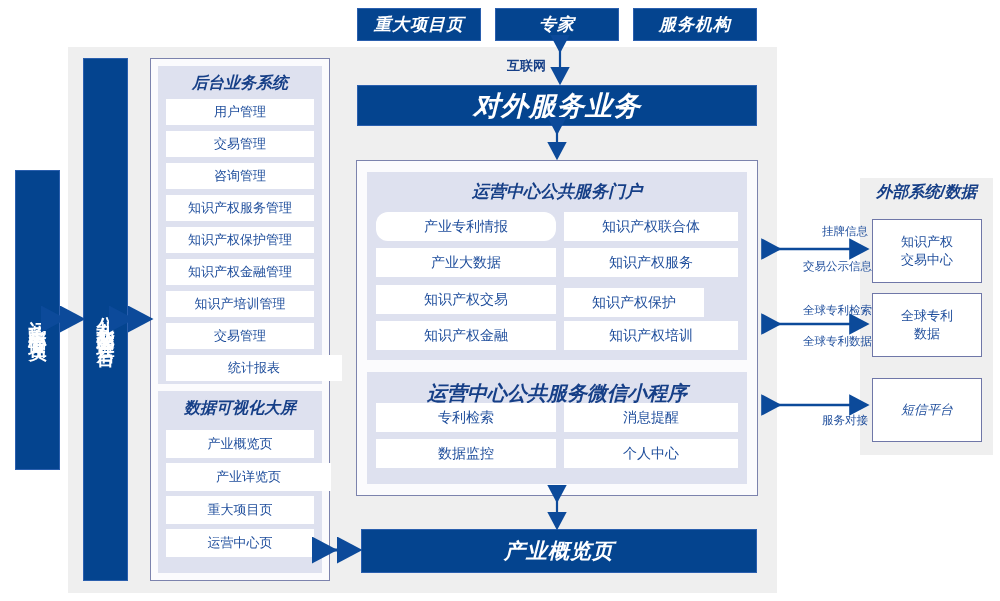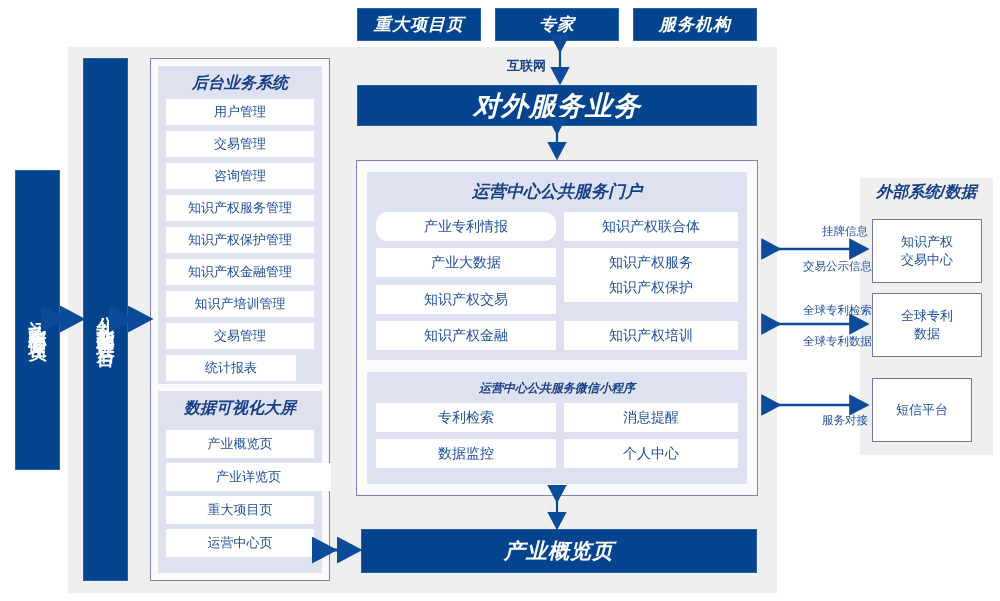--- a/index.html
+++ b/index.html
@@ -147,21 +147,21 @@
     </div>
   <div class="white-cell" style="left:166px; top:259px; width:148px; height:26px; font-size:13px;">
       <span>知识产权金融管理</span>
     </div>
   <div class="white-cell" style="left:166px; top:291px; width:148px; height:26px; font-size:13px;">
       <span>知识产培训管理</span>
     </div>
   <div class="white-cell" style="left:166px; top:323px; width:148px; height:26px; font-size:13px;">
       <span>交易管理</span>
     </div>
-  <div class="white-cell" style="left:166px; top:355px; width:130px; height:26px; font-size:13px;">
+  <div class="white-cell" style="left:166px; top:355px; width:176px; height:26px; font-size:13px;">
       <span>统计报表</span>
     </div>
 
   <div class="lav-group" style="left:158px; top:391px; width:164px; height:182px;">
     <div class="lav-title" style="top:7px; font-size:16px;">
       <span>数据可视化大屏</span>
     </div>
   </div>
   <div class="white-cell" style="left:166px; top:430px; width:148px; height:28px; font-size:13px;">
       <span>产业概览页</span>
@@ -191,32 +191,32 @@
     </div>
   <div class="white-cell" style="left:376px; top:248px; width:180px; height:29px; font-size:14px;">
       <span>产业大数据</span>
     </div>
   <div class="white-cell" style="left:564px; top:248px; width:174px; height:29px; font-size:14px;">
       <span>知识产权服务</span>
     </div>
   <div class="white-cell" style="left:376px; top:285px; width:180px; height:29px; font-size:14px;">
       <span>知识产权交易</span>
     </div>
-  <div class="white-cell" style="left:564px; top:273px; width:174px; height:29px; font-size:14px;">
+  <div class="white-cell" style="left:564px; top:288px; width:140px; height:29px; font-size:14px;">
       <span>知识产权保护</span>
     </div>
   <div class="white-cell" style="left:376px; top:321px; width:180px; height:29px; font-size:14px;">
       <span>知识产权金融</span>
     </div>
   <div class="white-cell" style="left:564px; top:321px; width:174px; height:29px; font-size:14px;">
       <span>知识产权培训</span>
     </div>
 
   <div class="lav-group" style="left:367px; top:372px; width:380px; height:112px;">
-    <div class="lav-title" style="top:8px; font-size:12px;">
+    <div class="lav-title" style="top:8px; font-size:20px;">
       <span>运营中心公共服务微信小程序</span>
     </div>
   </div>
   <div class="white-cell" style="left:376px; top:403px; width:180px; height:29px; font-size:14px;">
       <span>专利检索</span>
     </div>
   <div class="white-cell" style="left:564px; top:403px; width:174px; height:29px; font-size:14px;">
       <span>消息提醒</span>
     </div>
   <div class="white-cell" style="left:376px; top:439px; width:180px; height:29px; font-size:14px;">
@@ -235,21 +235,21 @@
     <span>外部系统/数据</span>
   </div>
   <div class="ext-cell" style="left:872px; top:219px; width:110px; height:64px; white-space:pre-line;">
     <span>知识产权
 交易中心</span>
   </div>
   <div class="ext-cell" style="left:872px; top:293px; width:110px; height:64px; white-space:pre-line;">
     <span>全球专利
 数据</span>
   </div>
-  <div class="ext-cell" style="left:872px; top:378px; width:100px; height:64px; white-space:pre-line;">
+  <div class="ext-cell" style="left:872px; top:378px; width:110px; height:64px; white-space:pre-line;font-style:italic;">
     <span>短信平台</span>
   </div>
 
   <div class="arrow-label" style="left:778px; top:224px; width:90px;"><span>挂牌信息</span></div>
   <div class="arrow-label" style="left:772px; top:259px; width:100px;"><span>交易公示信息</span></div>
 
   <div class="arrow-label" style="left:772px; top:303px; width:100px;"><span>全球专利检索</span></div>
   <div class="arrow-label" style="left:772px; top:334px; width:100px;"><span>全球专利数据</span></div>
 
   <div class="arrow-label" style="left:778px; top:413px; width:90px;"><span>服务对接</span></div>

